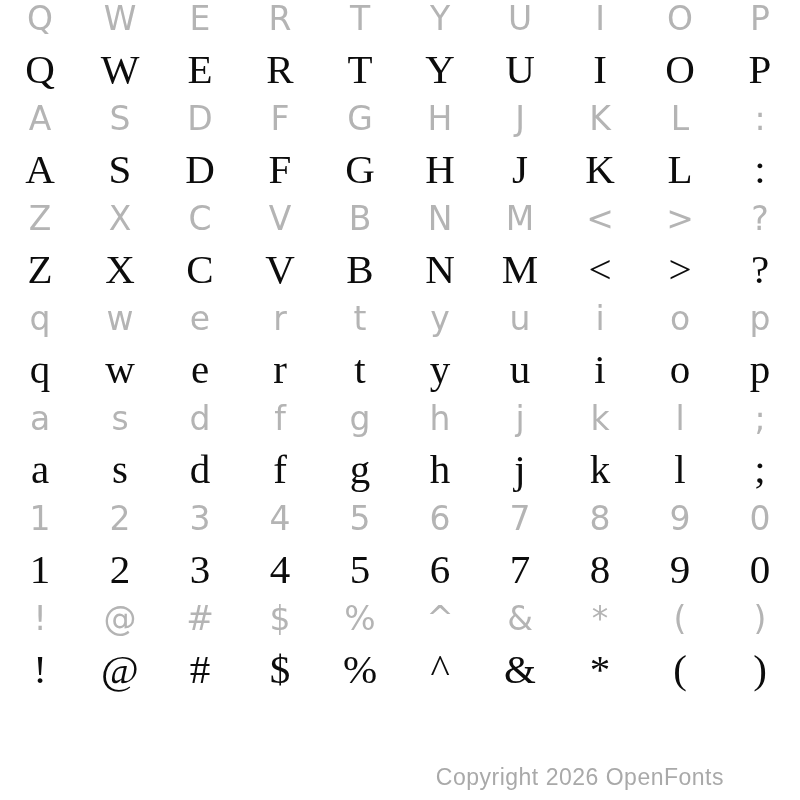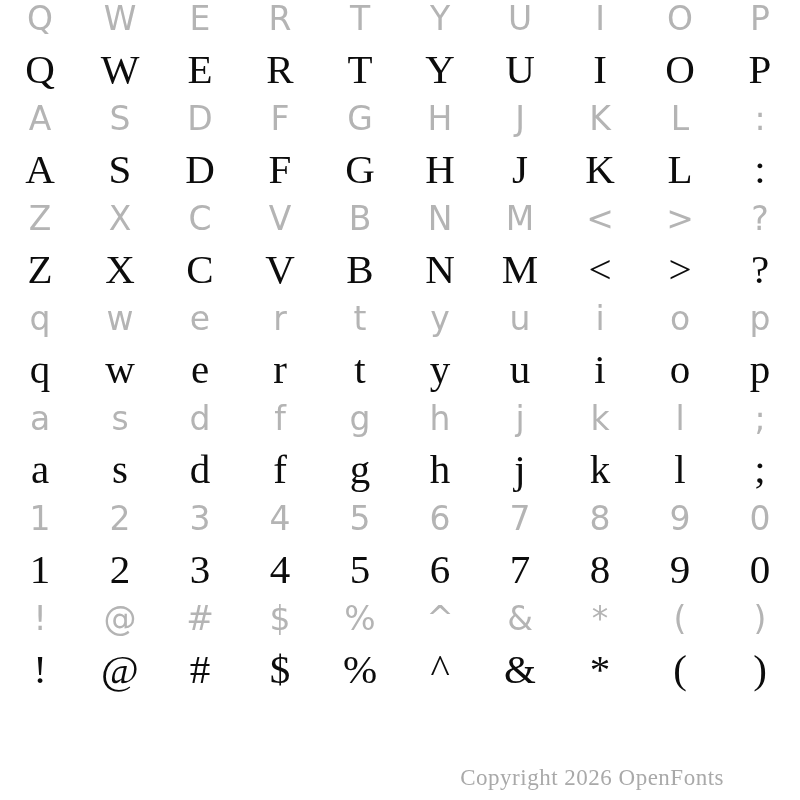--- a/index.html
+++ b/index.html
@@ -31,21 +31,21 @@
   .row.black .cell {
     font-family: "Liberation Serif", "DejaVu Serif", serif;
     font-size: 41px;
     font-weight: 400;
     color: #0c0c0c;
   }
   .footer-copyright {
     position: absolute;
     right: 76px;
     bottom: 9px;
-    font-family: Liberation Serif, serif;
+    font-family: Liberation Sans, sans-serif;
     font-size: 23px;
     color: #a9a9a9;
     letter-spacing: 0.5px;
   }
 </style>
 </head>
 <body>
 
 <div class="specimen-grid">
 

